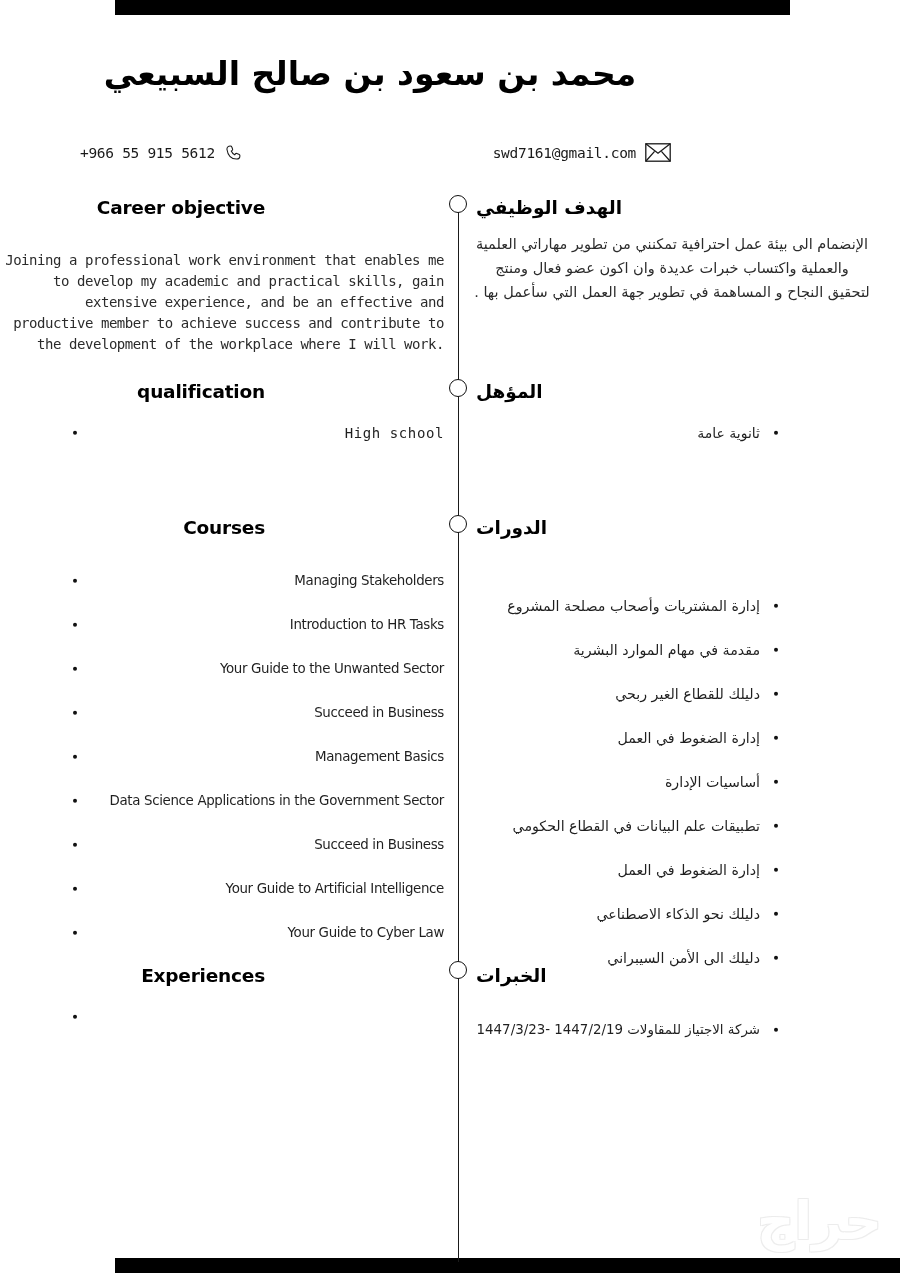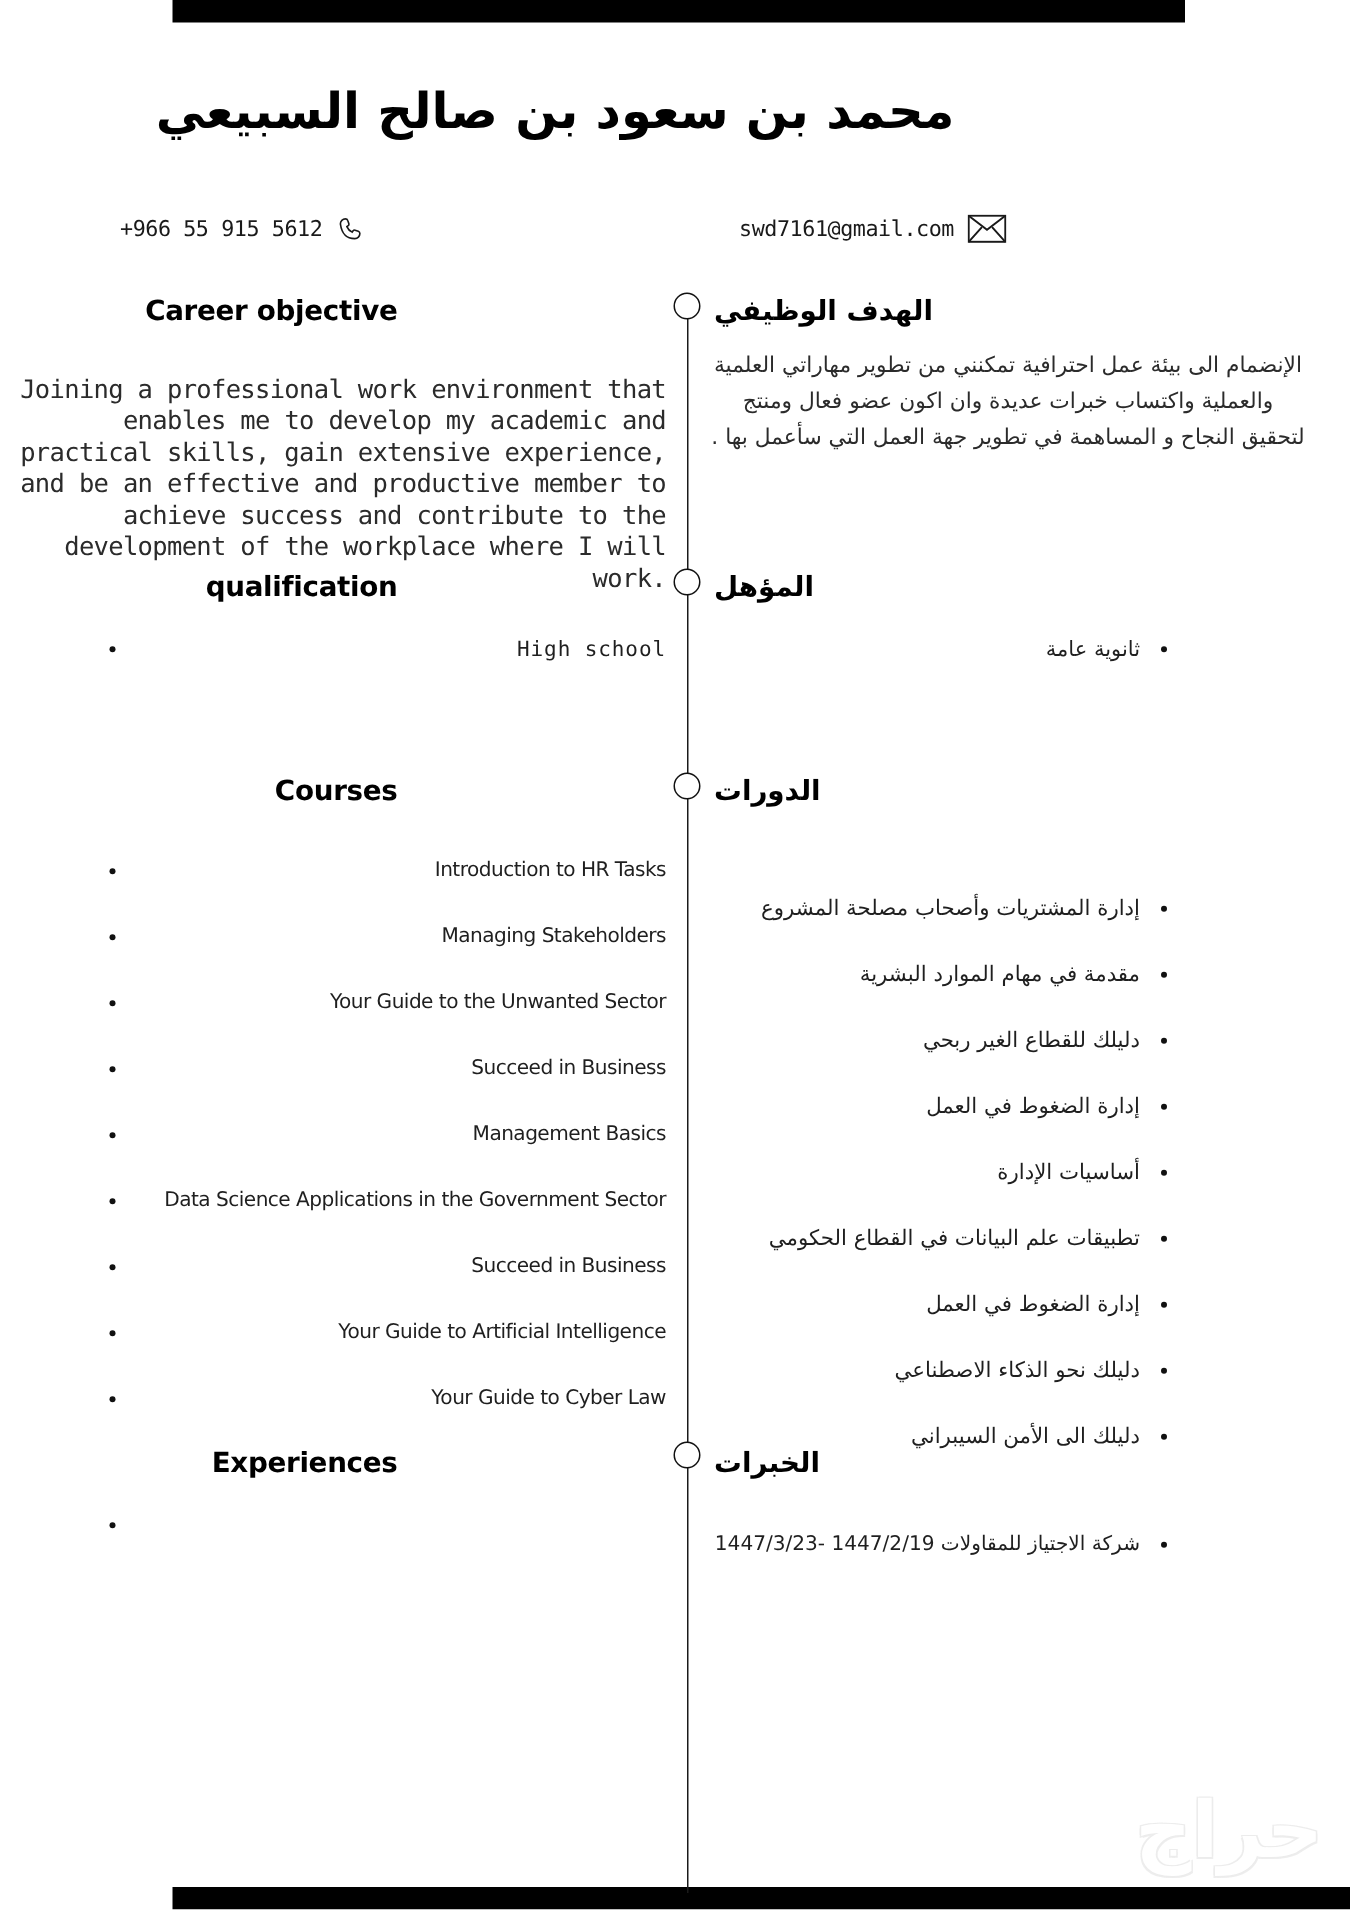--- a/index.html
+++ b/index.html
@@ -126,21 +126,21 @@
     direction: rtl;
     font-family: "DejaVu Sans", sans-serif;
   }
 
   
   .para-en {
     position: absolute;
     left: 0px;
     width: 444px;
     text-align: right;
-    font-size: 17px;
+    font-size: 14px;
     line-height: 21px;
     color: #2b2b2b;
     font-family: "DejaVu Sans Mono", monospace;
     letter-spacing: -0.45px;
   }
   .para-ar {
     position: absolute;
     left: 472px;
     width: 400px;
     text-align: center;
@@ -299,22 +299,22 @@
       <span>ثانوية عامة</span>
     </li>
   </ul>
 
   <div class="sec-head" style="top:517px">
     <span class="en">Courses</span>
     <span class="ar">الدورات</span>
   </div>
 
   <ul class="lst lst-en courses-en" style="top:559px">
+    <li><span class="dot"></span><span>Managing Stakeholders</span></li>
     <li><span class="dot"></span><span>Introduction to HR Tasks</span></li>
-    <li><span class="dot"></span><span>Managing Stakeholders</span></li>
     <li><span class="dot"></span><span>Your Guide to the Unwanted Sector</span></li>
     <li><span class="dot"></span><span>Succeed in Business</span></li>
     <li><span class="dot"></span><span>Management Basics</span></li>
     <li><span class="dot"></span><span>Data Science Applications in the Government Sector</span></li>
     <li><span class="dot"></span><span>Succeed in Business</span></li>
     <li><span class="dot"></span><span>Your Guide to Artificial Intelligence</span></li>
     <li><span class="dot"></span><span>Your Guide to Cyber Law</span></li>
   </ul>
 
   <ul class="lst lst-ar courses-ar" style="top:584px">

